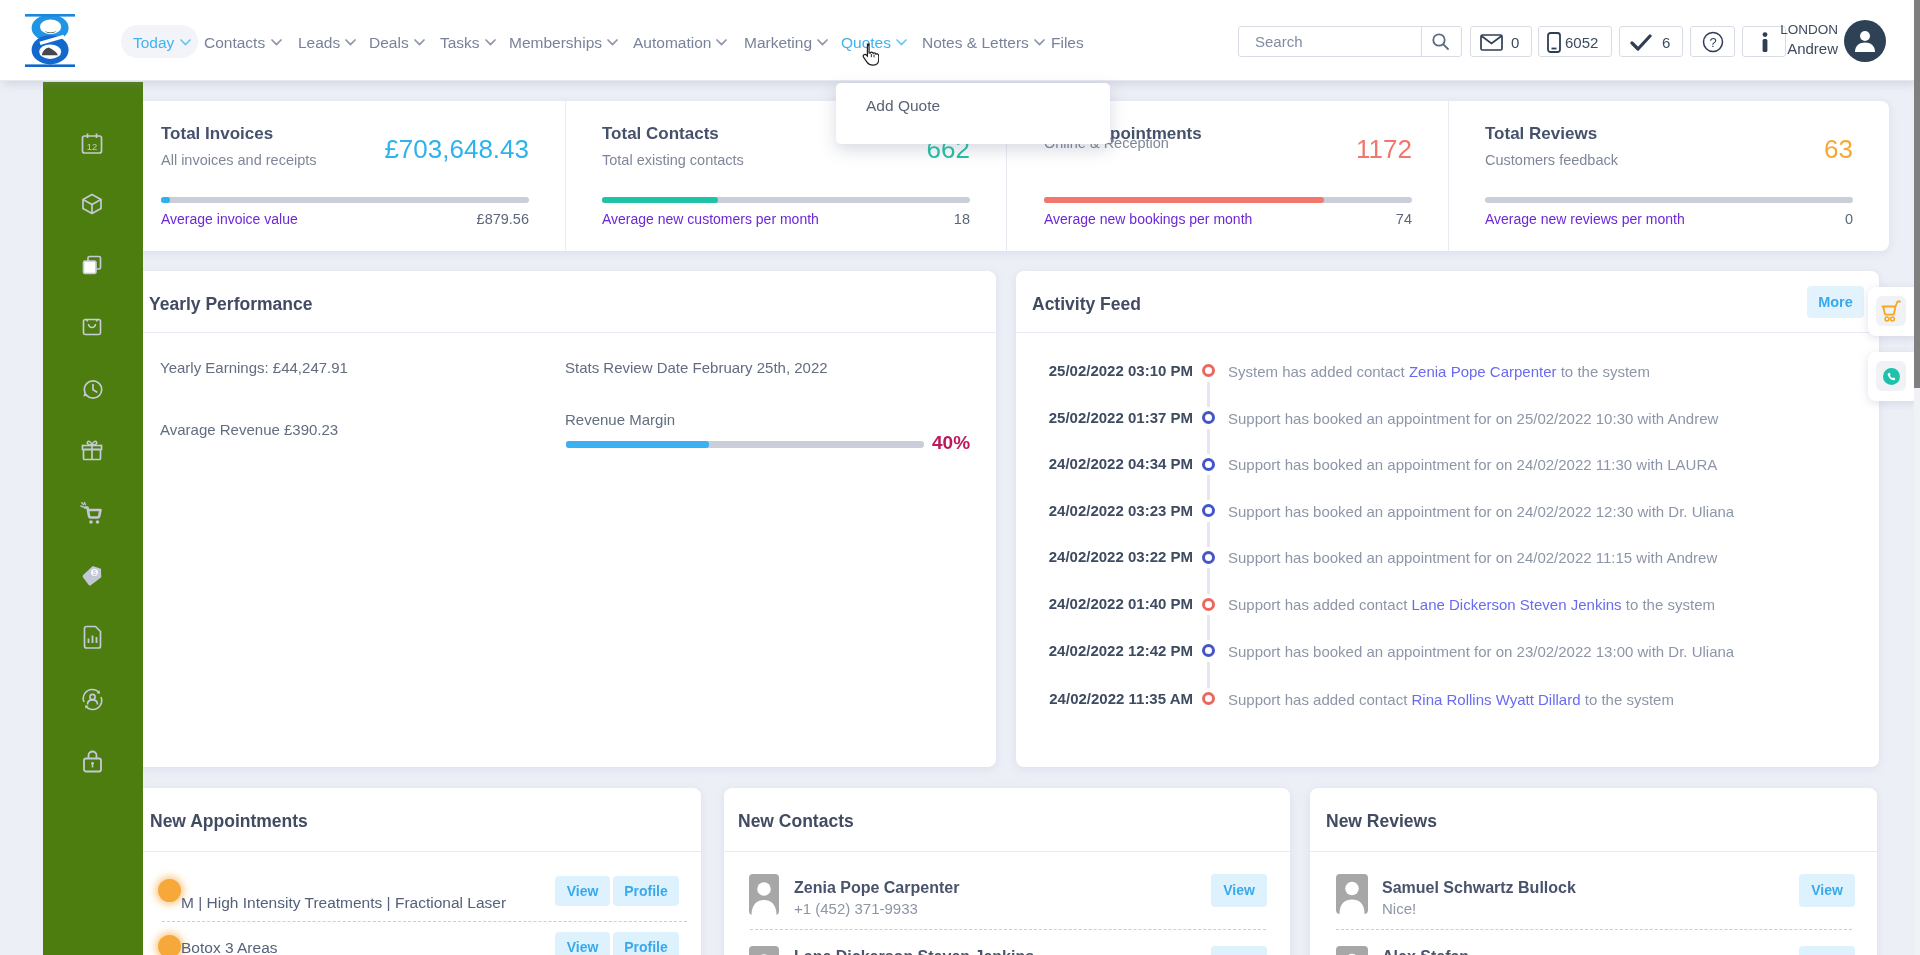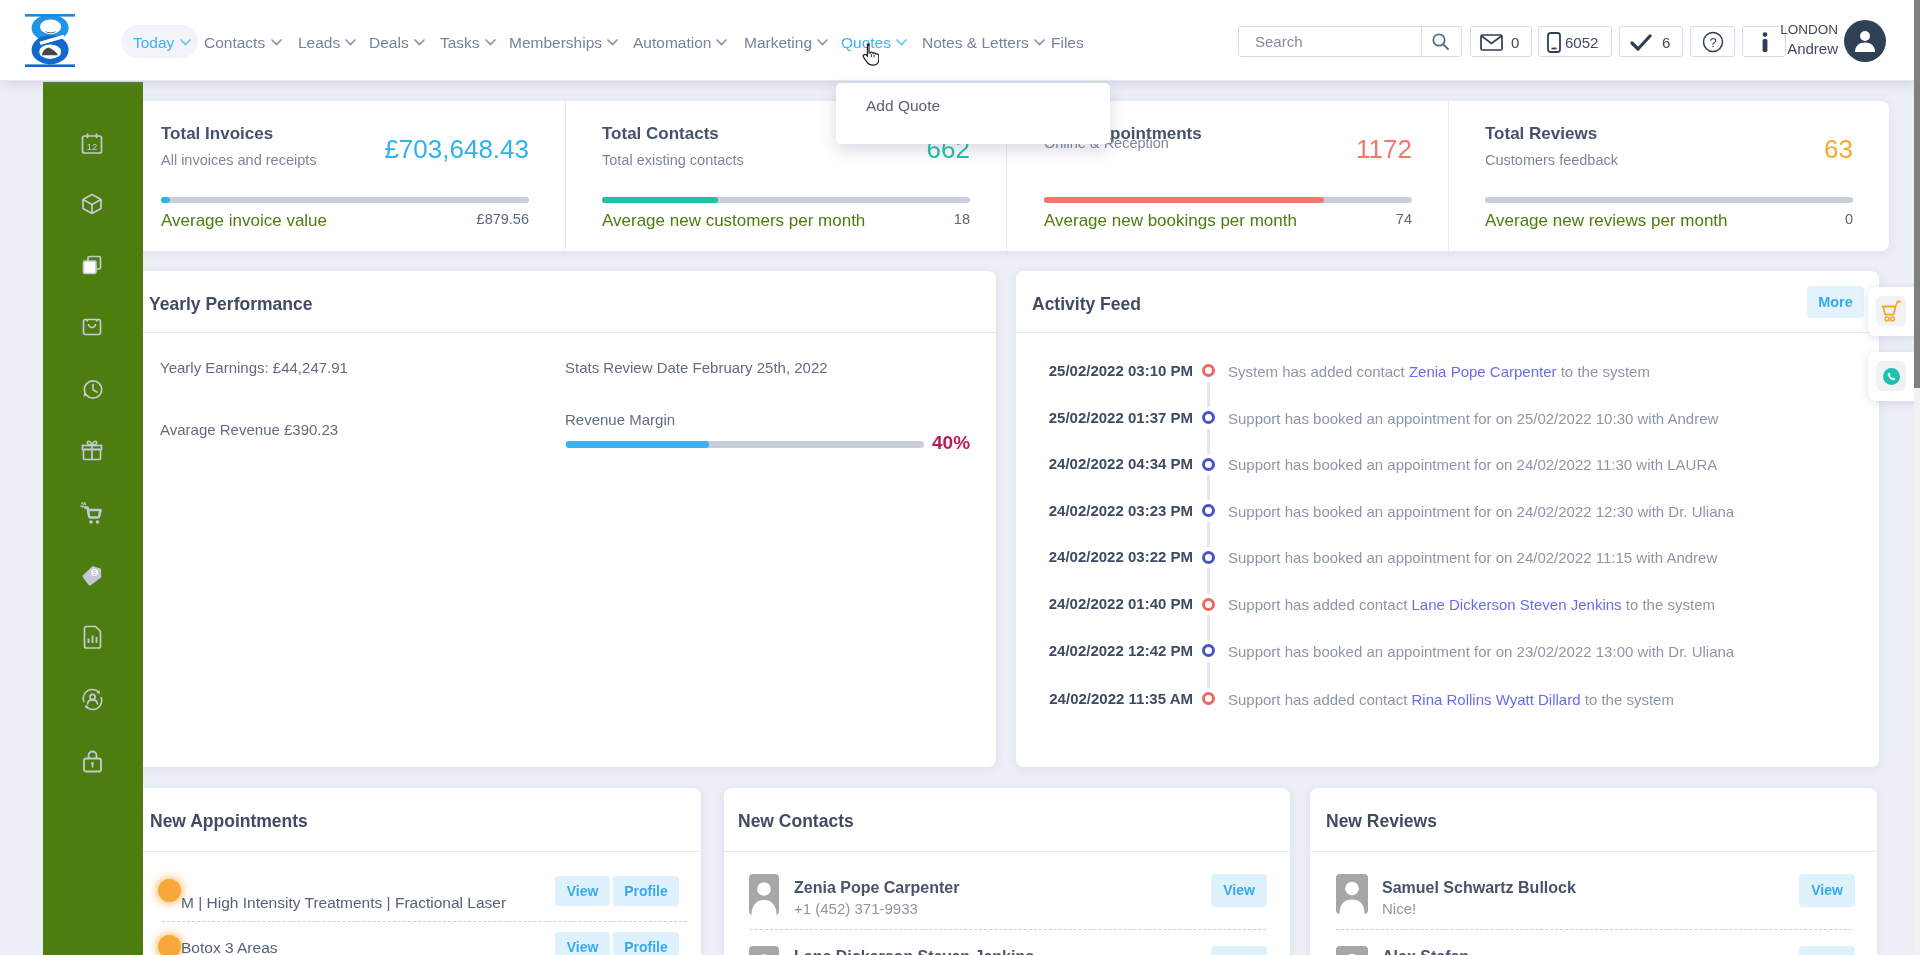--- a/index.html
+++ b/index.html
@@ -11,21 +11,21 @@
 .chev { position:absolute; top:39px; width:11px; height:7px; }
 #todaypill { position:absolute; left:121px; top:25px; width:77px; height:33px; background:#f2f4f9; border-radius:17px; }
 .card { position:absolute; background:#fff; border-radius:8px; box-shadow:0 2px 8px rgba(160,170,200,0.22); }
 .cardhead { position:absolute; left:16px; top:23px; font-size:17.5px; font-weight:bold; color:#414b61; }
 .hdiv { position:absolute; left:0; width:100%; height:1px; background:#e9ebf2; }
 .stitle { position:absolute; font-size:17px; font-weight:bold; color:#46516b; }
 .ssub  { position:absolute; font-size:14.5px; color:#7e8799; }
 .sval  { position:absolute; font-size:26px; text-align:right; }
 .track { position:absolute; height:6px; border-radius:3px; background:#c9ced9; }
 .fill  { position:absolute; height:6px; border-radius:3px; }
-.avgl  { position:absolute; font-size:17px; color:#4d7c0f; }
+.avgl  { position:absolute; font-size:14px; color:#6d28d9; }
 .avgr  { position:absolute; font-size:14.5px; color:#5c6779; text-align:right; }
 .vdiv  { position:absolute; top:0; width:1px; height:150px; background:#e9ebf2; }
 .feedtime { position:absolute; font-size:15px; font-weight:bold; color:#3e4b61; text-align:right; width:160px; white-space:nowrap; }
 .feedtxt { position:absolute; left:211px; font-size:15px; color:#8d96a8; white-space:nowrap; }
 .feedtxt a { color:#696bee; text-decoration:none; }
 .ring { position:absolute; width:13px; height:13px; border-radius:50%; background:#fff; }
 .ring.red  { border:3.4px solid #eb685e; }
 .ring.blue { border:3.4px solid #4456c7; }
 .vline { position:absolute; width:3px; background:#e4e7ef; }
 .btn { position:absolute; background:#def2fd; color:#39a9ec; font-size:14px; font-weight:bold; border-radius:4px; text-align:center; }

